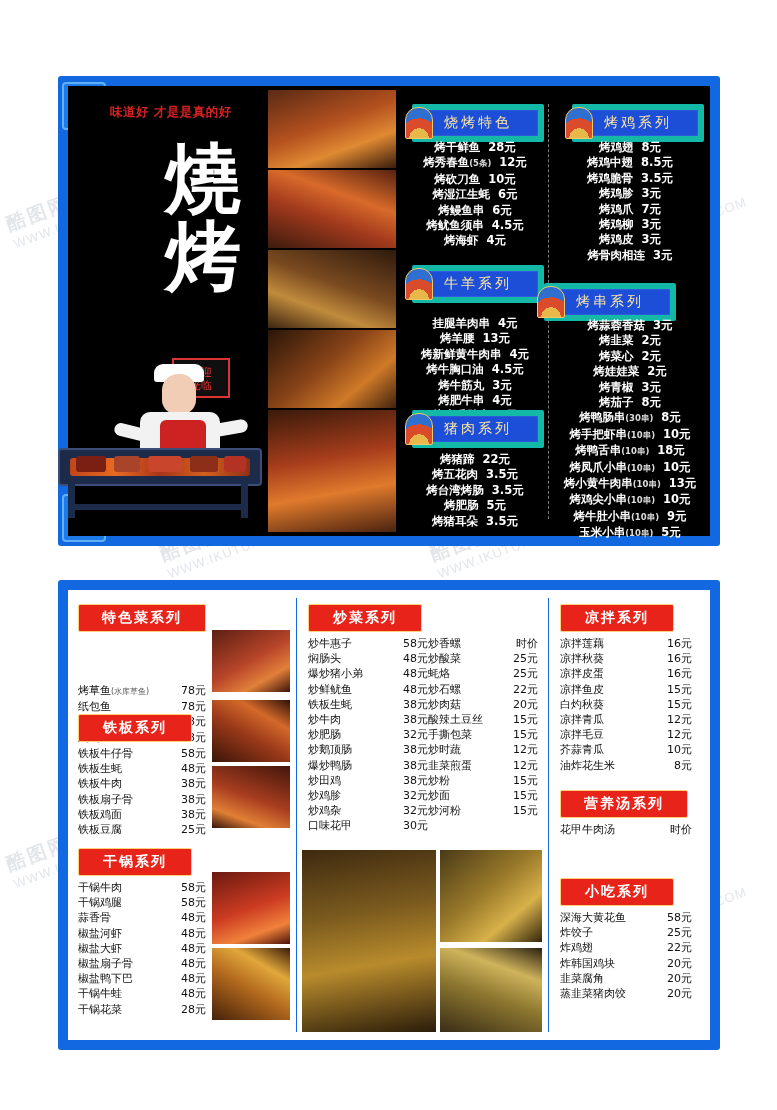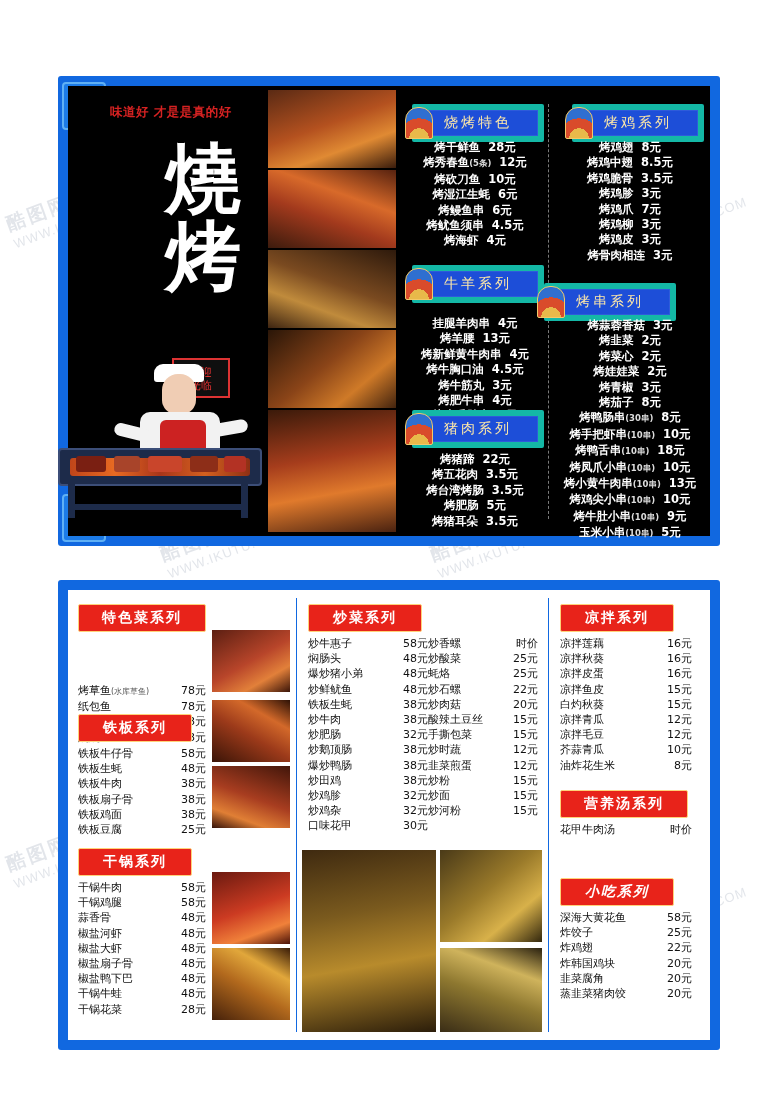--- a/index.html
+++ b/index.html
@@ -657,21 +657,21 @@
 <div class="rib2" style="left:560px;top:790px;width:126px;">
   <span>营养汤系列</span>
 </div>
 <div class="blist" style="left:560px;top:822px;width:132px;">
   <div class="brow">
       <span>花甲牛肉汤</span>
       <span>时价</span>
     </div>
 </div>
 
-<div class="rib2" style="left:560px;top:878px;width:112px;font-style:italic;">
+<div class="rib2" style="left:560px;top:878px;width:112px;">
   <span>小吃系列</span>
 </div>
 <div class="blist" style="left:560px;top:910px;width:132px;">
   <div class="brow">
       <span>深海大黄花鱼</span>
       <span>58元</span>
     </div>
   <div class="brow">
       <span>炸饺子</span>
       <span>25元</span>

